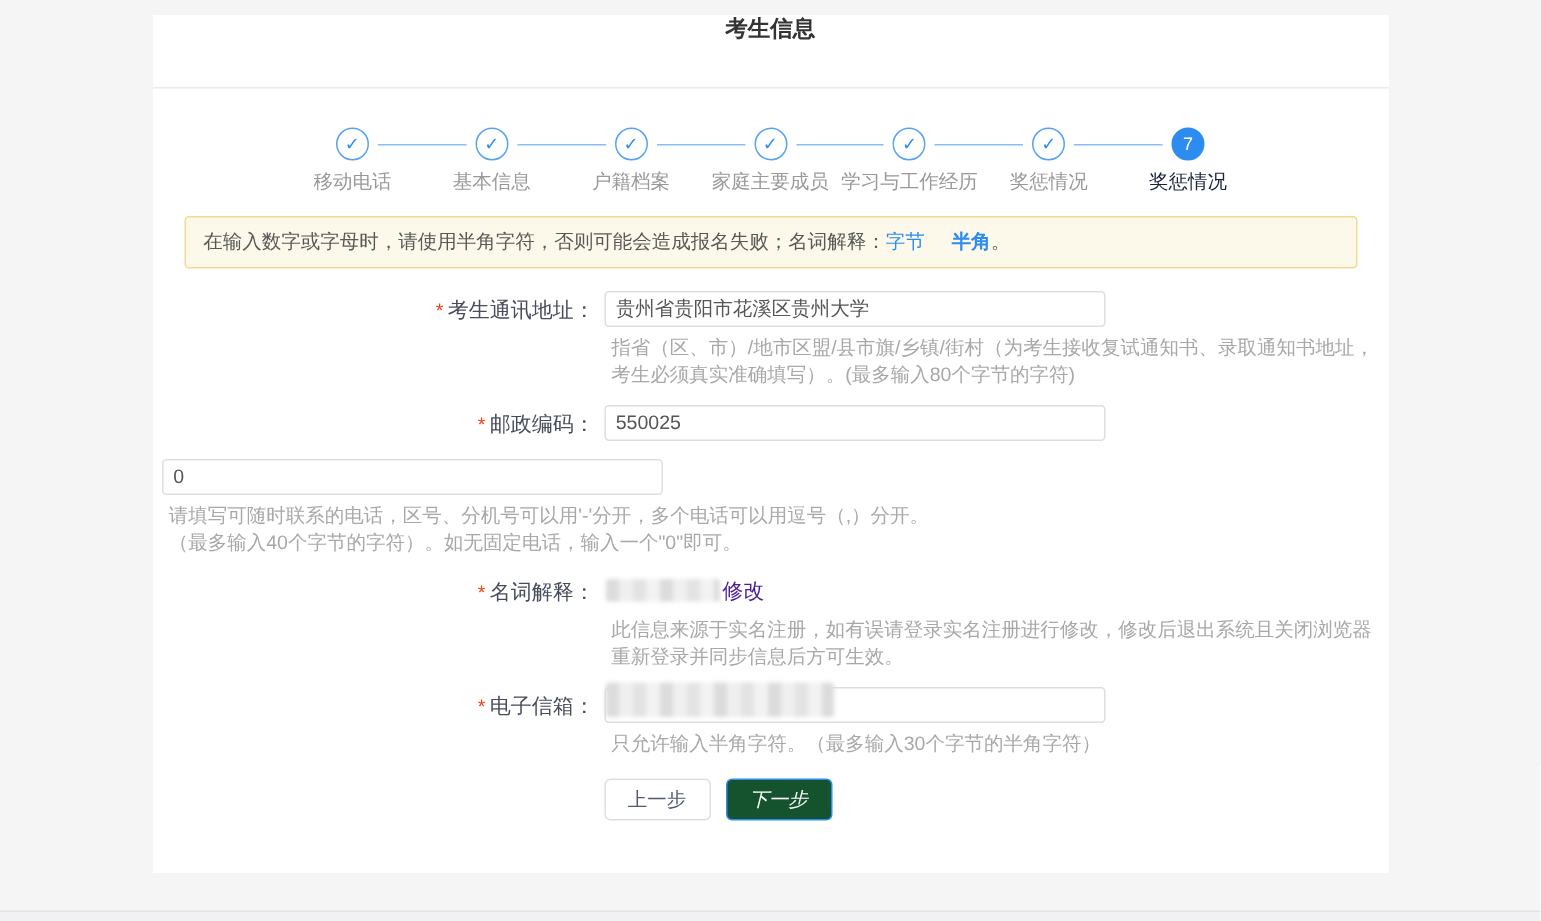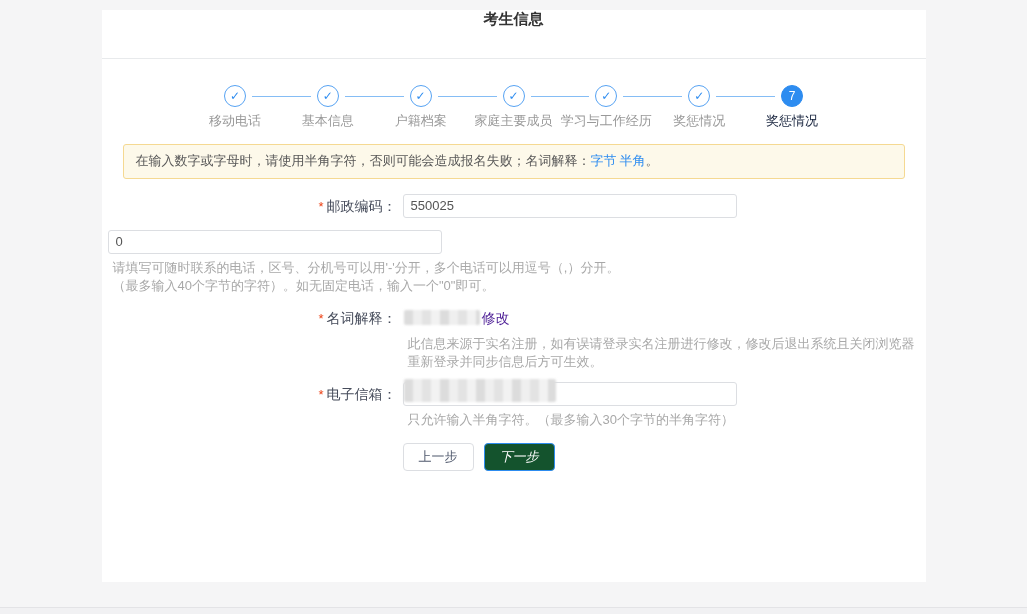--- a/index.html
+++ b/index.html
@@ -51,21 +51,21 @@
   
   .notice {
     margin:14px 21px 0;
     background:#fdf9ea;
     border:1px solid #f5d992;
     border-radius:3px;
     padding:7px 12px;
     font-size:13px; color:#585858; line-height:1.45;
   }
   .notice a { color:#2d8cf0; text-decoration:none; }
-  .notice .lnk2 { margin-left:3px; }
+  .notice .lnk2 { margin-left:18px;font-weight:bold; }
 
   
   .form { margin-top:15px; }
   .form-row { display:flex; margin-bottom:11px; }
   .row-label {
     width:295px; text-align:right; flex:none;
     font-size:14px; color:#464c5b; line-height:24px;
     white-space:nowrap;
   }
   .req { color:#ed4014; margin-right:3px; font-size:13px; }
@@ -161,20 +161,29 @@
       <div class="step-label active">奖惩情况</div>
     </div>
   </div>
 
   <div class="notice">
     <span>在输入数字或字母时，请使用半角字符，否则可能会造成报名失败；名词解释：</span><a href="#" class="lnk1">字节</a><a href="#" class="lnk2">半角</a><span>。</span>
   </div>
 
   <div class="form">
 
+    <div class="form-row">
+      <div class="row-label">
+        <span class="req">*</span><span>考生通讯地址：</span>
+      </div>
+      <div class="row-control">
+        <input type="text" class="text-input" value="贵州省贵阳市花溪区贵州大学" style="">
+        <div class="help">指省（区、市）/地市区盟/县市旗/乡镇/街村（为考生接收复试通知书、录取通知书地址，考生必须真实准确填写）。(最多输入80个字节的字符)</div>
+      </div>
+    </div>
 
     <div class="form-row">
       <div class="row-label">
         <span class="req">*</span><span>邮政编码：</span>
       </div>
       <div class="row-control">
         <input type="text" class="text-input" value="550025" style="">
       </div>
     </div>
 

